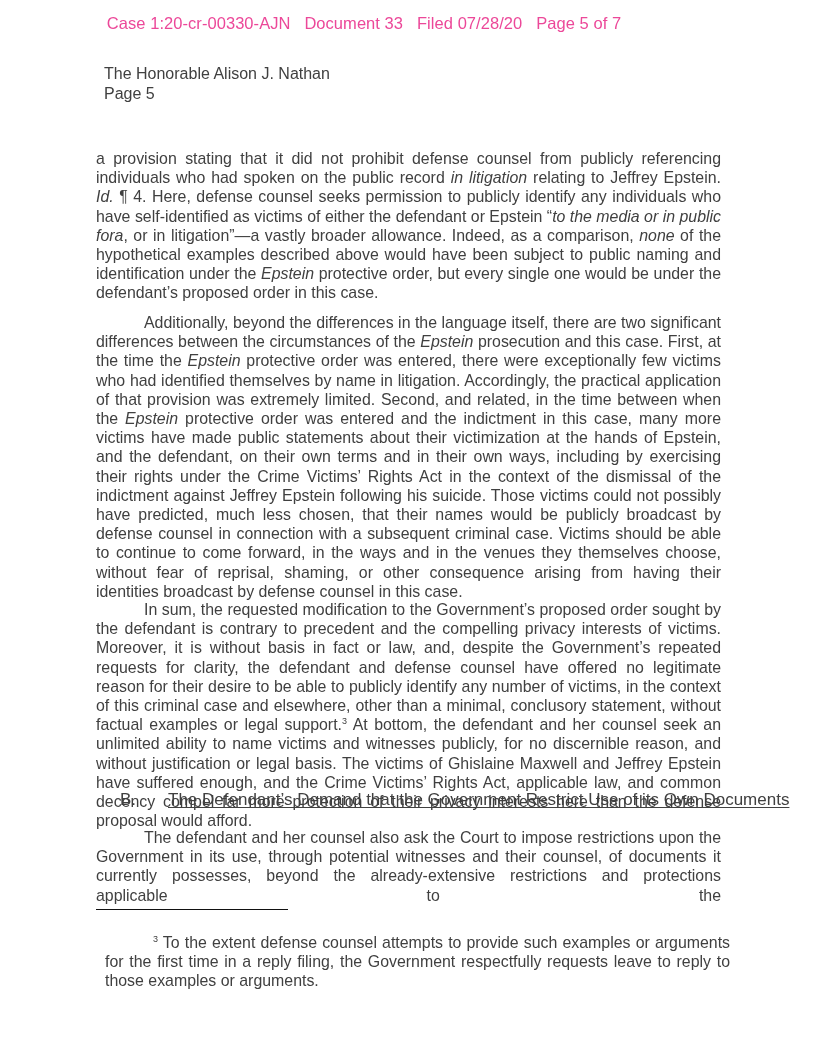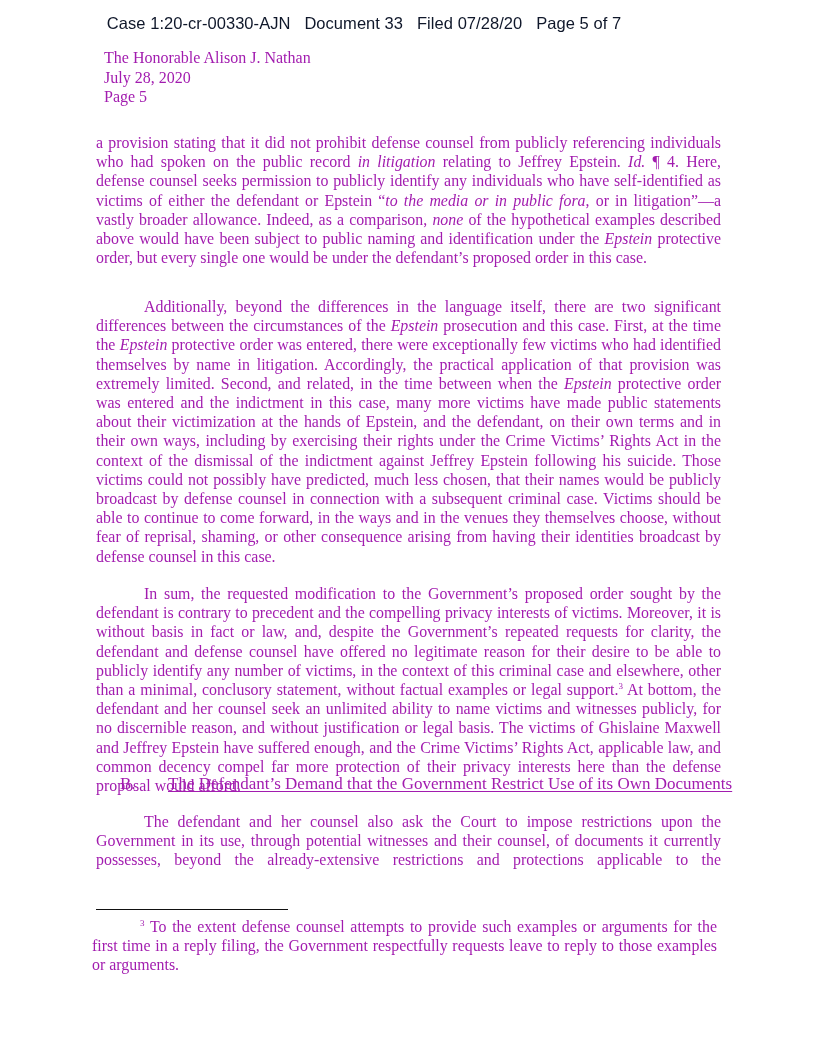--- a/index.html
+++ b/index.html
@@ -1,22 +1,22 @@
 <!DOCTYPE html>
 <html><head>
   <meta charset="utf-8">
   <style>
     html, body { margin: 0; padding: 0; background: #ffffff; }
     body { width: 816px; height: 1056px; position: relative; overflow: hidden; }
     .stamp {
       position: absolute; top: 14px; left: 0; width: 728px; text-align: center;
-      font-family: "Liberation Sans", sans-serif; font-size: 16.5px; color: #0f172a;
+      font-family: "Liberation Sans", sans-serif; font-size: 16.5px; color: #ec4899;
       white-space: pre; letter-spacing: 0.05px;
     }
-    .serif { font-family: Liberation Serif, serif; color: #a21caf; }
+    .serif { font-family: Liberation Sans, sans-serif; color: #404040; margin-top: 16px; }
     .letterhead {
       position: absolute; left: 104px; top: 48px; font-size: 16px; line-height: 19.5px;
     }
     .letterhead div { white-space: nowrap; }
     .body {
       position: absolute; left: 96px; width: 625px; font-size: 15.9px; line-height: 19.2px;
       text-align: justify;
     }
     .p { margin: 0; text-align: justify; }
     .indent { text-indent: 48px; }
@@ -26,34 +26,33 @@
     .heading { position: absolute; left: 120px; top: 774px; font-size: 17px; line-height: 19px; white-space: nowrap; }
     .heading .letter { display: inline-block; width: 48px; }
     .heading .title { text-decoration: underline; text-underline-offset: 2px; }
     .p4 { top: 812px; }
     .last-line-justify { text-align-last: justify; }
     .fn-rule {
       position: absolute; left: 96px; top: 909px; width: 192px; height: 0;
       border-top: 1px solid #111;
     }
     .footnote {
-      position: absolute; left: 92px; top: 917px; width: 625px; font-size: 15.9px; line-height: 19.2px;
+      position: absolute; left: 105px; top: 917px; width: 625px; font-size: 15.9px; line-height: 19.2px;
       text-align: justify;
     }
     sup { font-size: 9px; line-height: 0; vertical-align: super; }
     em { font-style: italic; }
   </style>
 </head>
 <body>
 
 <div class="stamp"><span>Case 1:20-cr-00330-AJN</span>   <span>Document 33</span>   <span>Filed 07/28/20</span>   <span>Page 5 of 7</span></div>
 
 <div class="letterhead serif">
   <div>The Honorable Alison J. Nathan</div>
-  <div>July 28, 2020</div>
   <div>Page 5</div>
 </div>
 
 <div class="body serif p1">
   <p class="p"><span>a provision stating that it did not prohibit defense counsel from publicly referencing individuals who had spoken on the public record </span><em>in litigation</em><span> relating to Jeffrey Epstein.  </span><em>Id.</em><span> ¶ 4.  Here, defense counsel seeks permission to publicly identify any individuals who have self-identified as victims of either the defendant or Epstein “</span><em>to the media or in public fora</em><span>, or in litigation”—a vastly broader allowance.  Indeed, as a comparison, </span><em>none</em><span> of the hypothetical examples described above would have been subject to public naming and identification under the </span><em>Epstein</em><span> protective order, but every single one would be under the defendant’s proposed order in this case.</span></p>
 </div>
 
 <div class="body serif p2">
   <p class="p indent"><span>Additionally, beyond the differences in the language itself, there are two significant differences between the circumstances of the </span><em>Epstein</em><span> prosecution and this case.  First, at the time the </span><em>Epstein</em><span> protective order was entered, there were exceptionally few victims who had identified themselves by name in litigation.  Accordingly, the practical application of that provision was extremely limited.  Second, and related, in the time between when the </span><em>Epstein</em><span> protective order was entered and the indictment in this case, many more victims have made public statements about their victimization at the hands of Epstein, and the defendant, on their own terms and in their own ways, including by exercising their rights under the Crime Victims’ Rights Act in the context of the dismissal of the indictment against Jeffrey Epstein following his suicide.  Those victims could not possibly have predicted, much less chosen, that their names would be publicly broadcast by defense counsel in connection with a subsequent criminal case.  Victims should be able to continue to come forward, in the ways and in the venues they themselves choose, without fear of reprisal, shaming, or other consequence arising from having their identities broadcast by defense counsel in this case.</span></p>
 </div>

